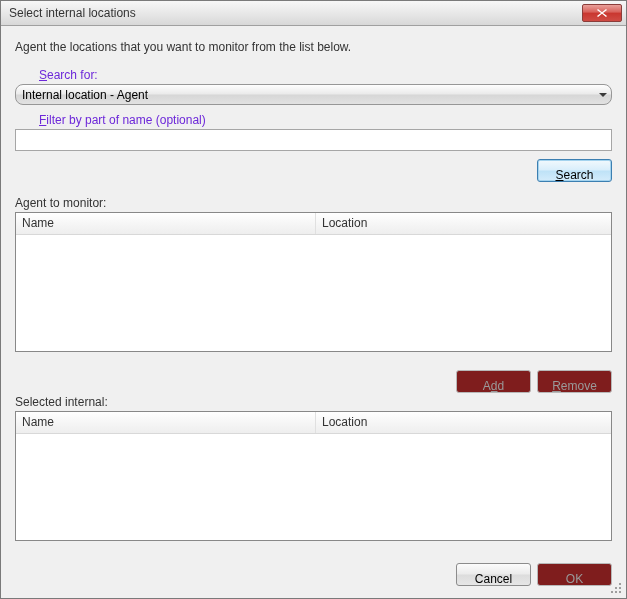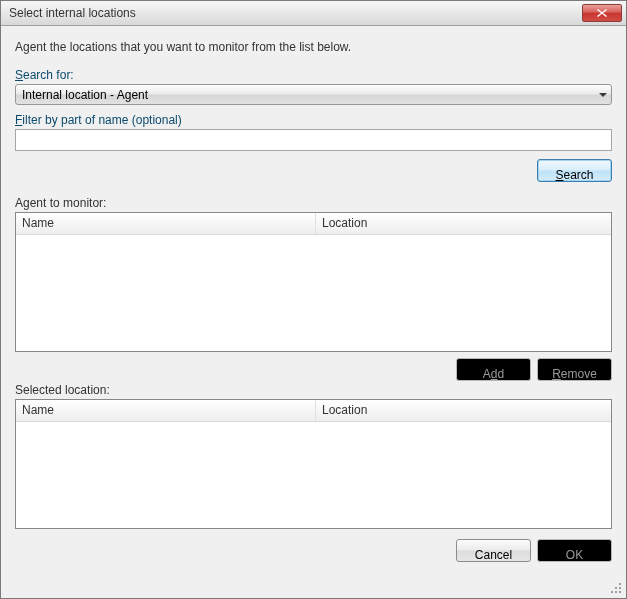--- a/index.html
+++ b/index.html
@@ -42,27 +42,27 @@
       cursor: pointer;
     }
     .close-btn svg { display: block; }
     .content {
       flex: 1;
       padding: 14px 14px 10px 14px;
       display: flex;
       flex-direction: column;
     }
     .instr { color: #333; margin-bottom: 14px; }
-    .lbl { color: #0c4a6e; margin-bottom: 2px; display: block; }
+    .lbl { color: #6d28d9; margin-bottom: 2px; display: block; margin-left: 24px; }
     .dropdown {
       position: relative;
       width: 100%;
       height: 21px;
       border: 1px solid #979797;
-      border-radius: 3px;
+      border-radius: 8px;
       background: linear-gradient(to bottom, #fefefe 0%, #eaeaea 48%, #d6d6d6 52%, #e2e2e2 100%);
       display: flex;
       align-items: center;
       padding: 0 18px 0 6px;
       cursor: pointer;
       margin-bottom: 8px;
     }
     .dropdown .dd-text { color: #000; font-size: 12px; }
     .dropdown .dd-arrow {
       position: absolute;
@@ -99,29 +99,29 @@
     }
     .btn u { text-decoration: underline; }
     .btn.primary {
       border: 1px solid #3c7fb1;
       box-shadow: inset 0 0 0 1px #a4d3ee;
       background: linear-gradient(to bottom, #f2f9fd 0%, #d9eefb 48%, #bee2f7 52%, #d4ecfb 100%);
     }
     .btn.disabled {
       color: #9a9a9a;
       border-color: #b8b8b8;
-      background: #000000;
+      background: #7f1d1d;
       cursor: default;
     }
     .section-label { color: #333; margin-bottom: 2px; }
     .listview {
       width: 100%;
       border: 1px solid #888;
       background: #fff;
-      margin-bottom: 6px;
+      margin-bottom: 18px;
       display: flex;
       flex-direction: column;
     }
     .lv1 { height: 140px; }
     .lv2 { height: 130px; }
     .lv-header {
       height: 22px;
       display: flex;
       background: linear-gradient(to bottom, #ffffff 0%, #f6f6f6 50%, #eeeeee 100%);
       border-bottom: 1px solid #d8d8d8;
@@ -182,21 +182,21 @@
         <div class="lv-col location">Location</div>
       </div>
       <div class="lv-body"></div>
     </div>
 
     <div class="btn-row" style="margin-bottom:2px;">
       <button class="btn disabled"><span></span>A<u>d</u>d</button>
       <button class="btn disabled"><u>R</u><span></span>emove</button>
     </div>
 
-    <div class="section-label">Selected location:</div>
+    <div class="section-label">Selected internal:</div>
     <div class="listview lv2">
       <div class="lv-header">
         <div class="lv-col name">Name</div>
         <div class="lv-col location">Location</div>
       </div>
       <div class="lv-body"></div>
     </div>
 
     <div class="footer-row">
       <button class="btn">Cancel</button>

